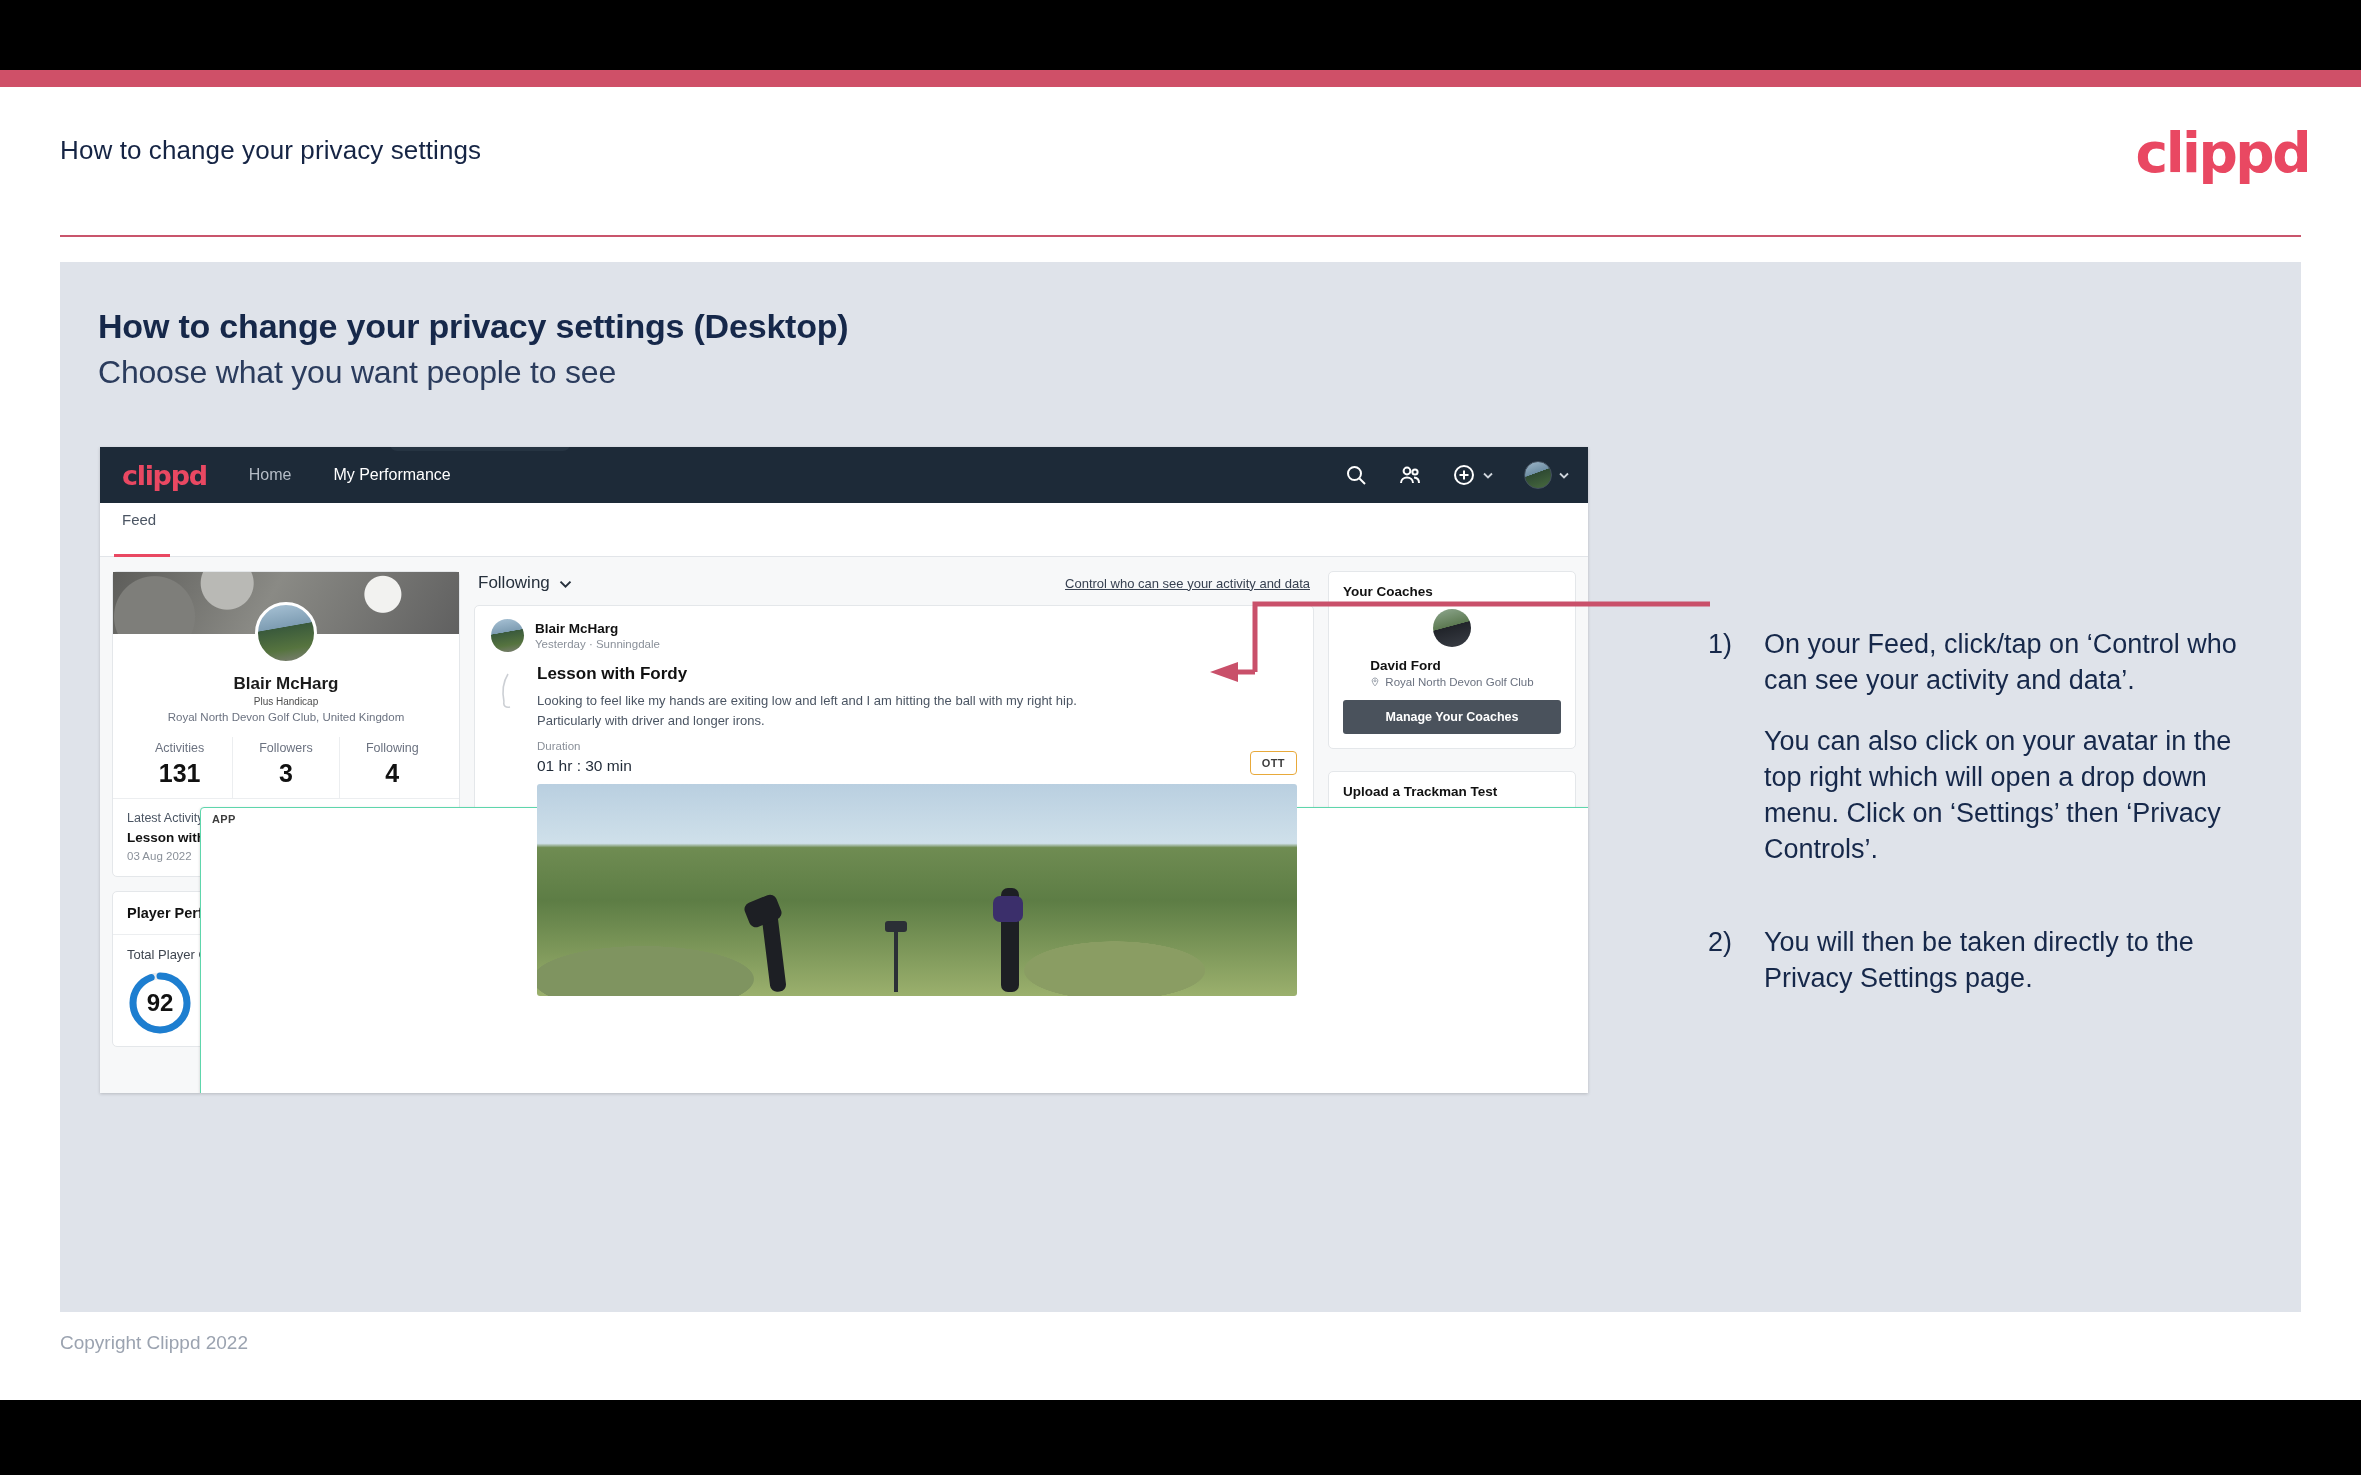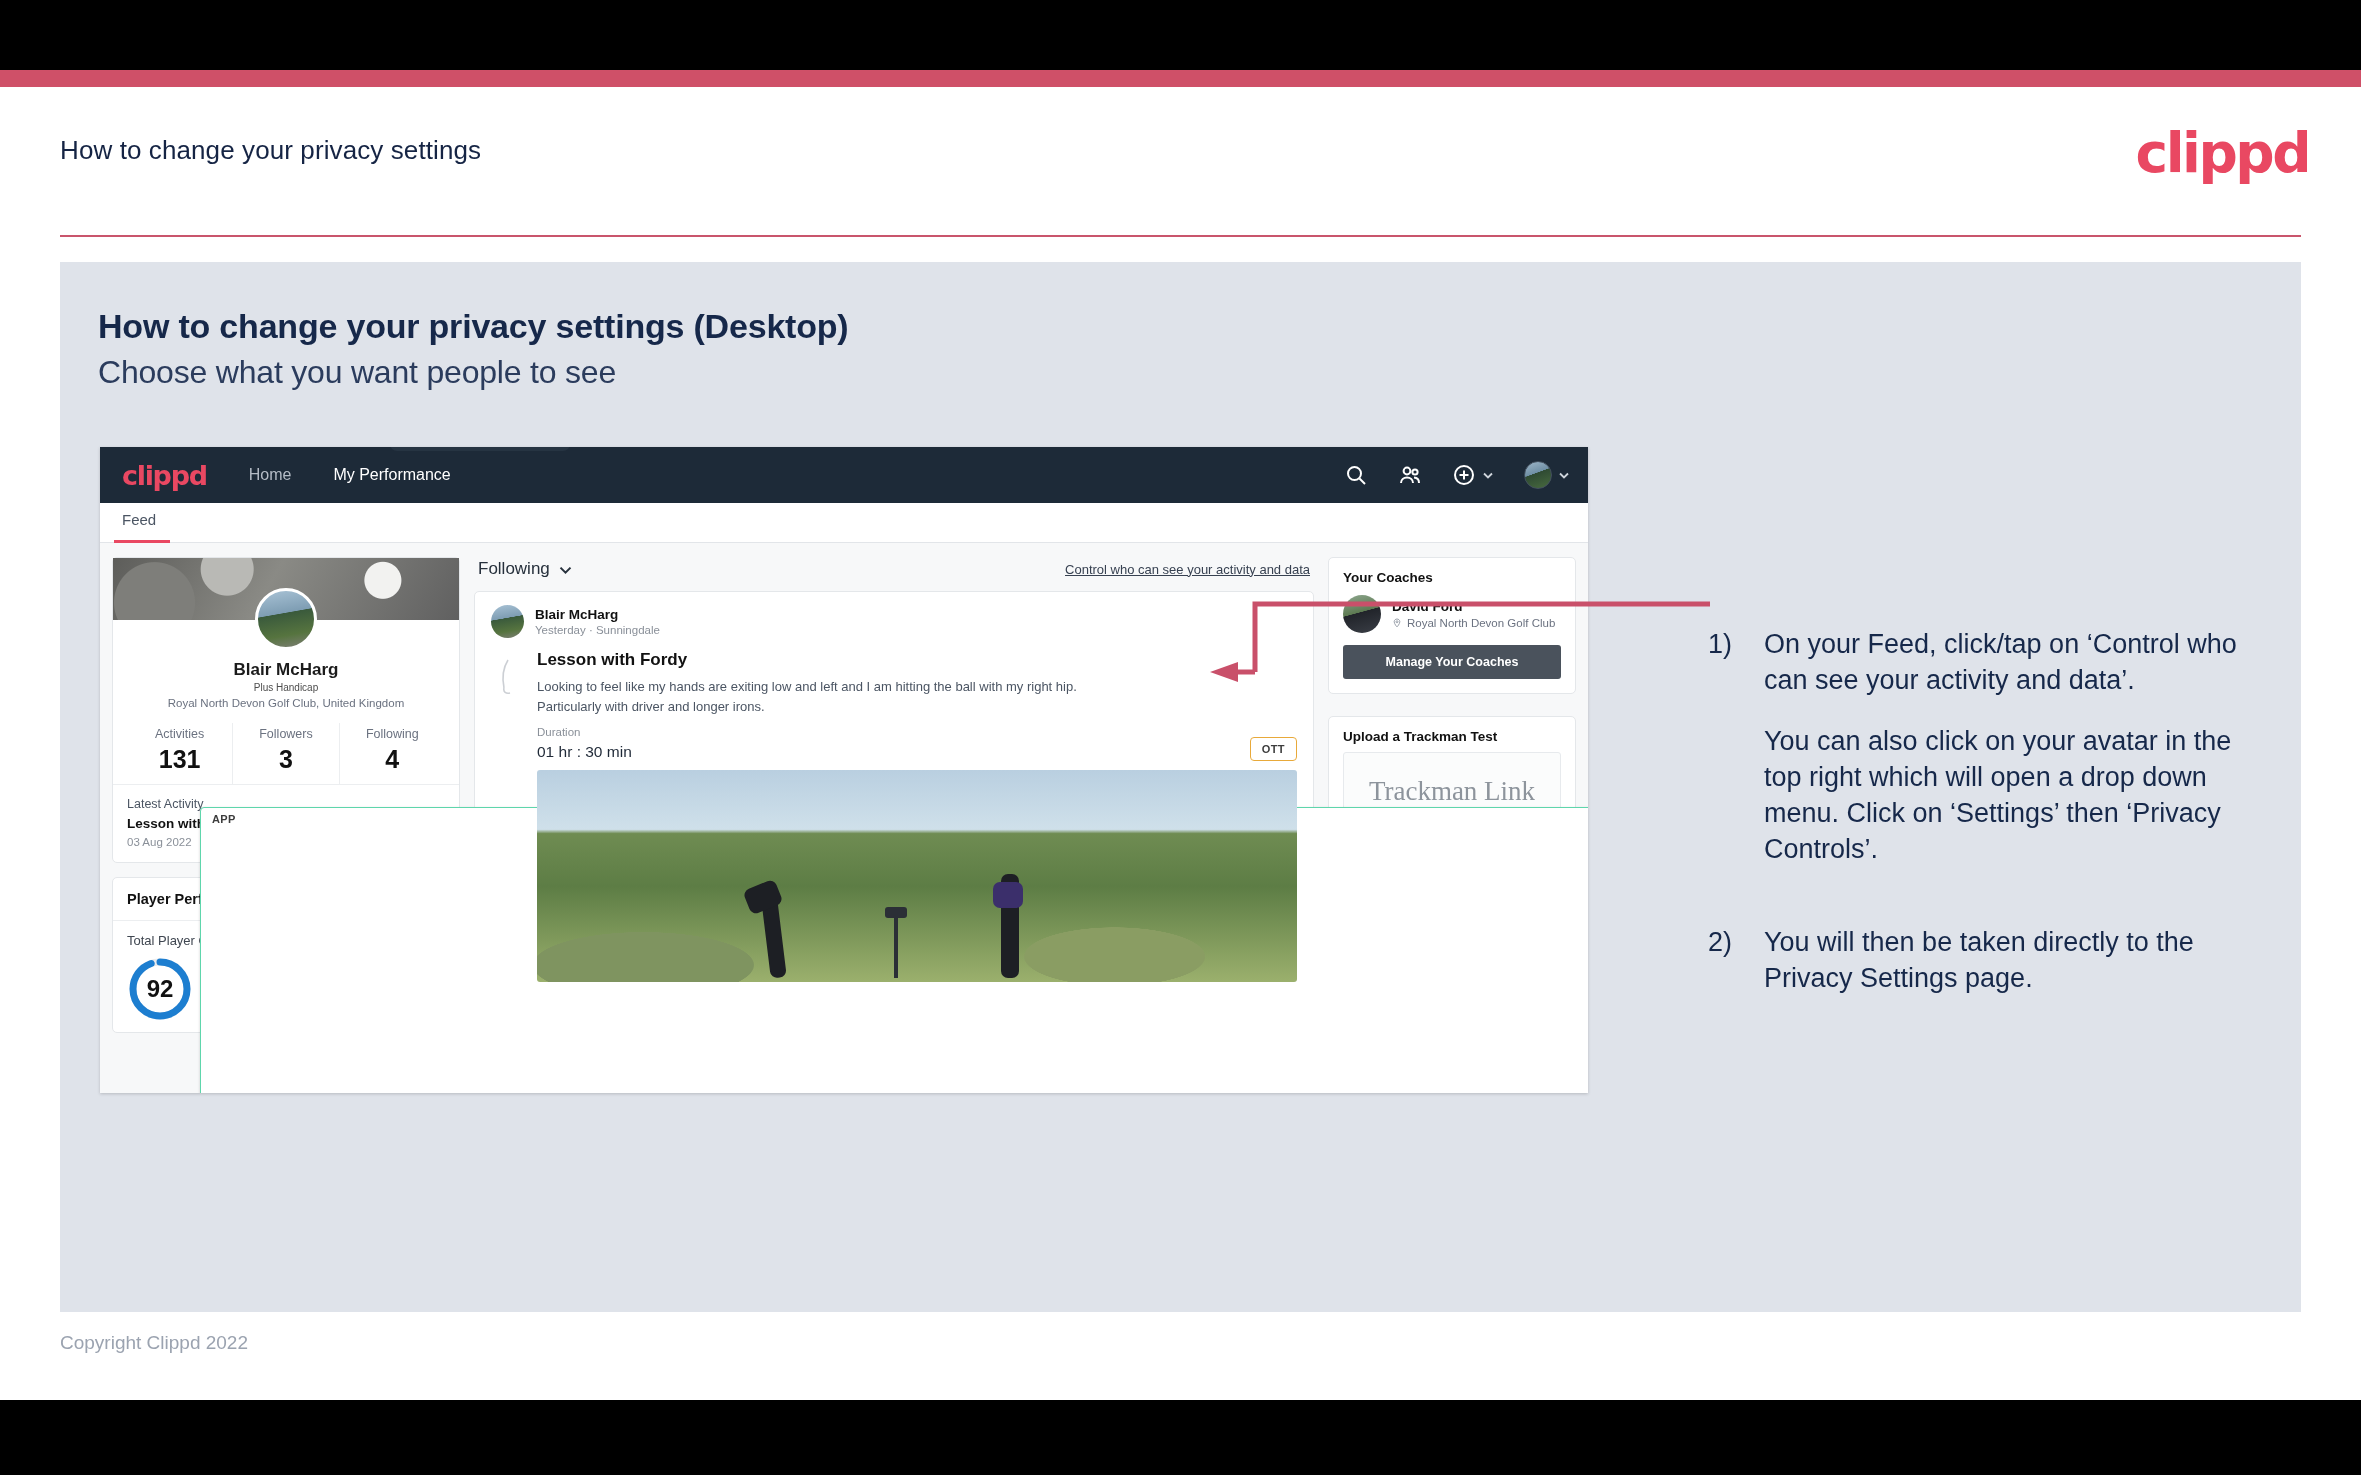--- a/index.html
+++ b/index.html
@@ -73,21 +73,21 @@
   .nav-avatar {
     width:28px; height:28px; border-radius:50%;
     background:linear-gradient(160deg,#9fb7c9 0%,#6f8fa5 42%,#2f4a33 43%,#486b3f 100%);
     border:1px solid #43505e;
   }
   .app-nav .nav-notch {
     position:absolute; left:290px; top:-10px; width:180px; height:14px;
     background:#263442; border-radius:0 0 7px 7px;
   }
 
-  .app-tabs { height:40px; border-bottom:1px solid #e2e5e9; background:#fff; position:relative; }
+  .app-tabs { height:54px; border-bottom:1px solid #e2e5e9; background:#fff; position:relative; }
   .app-tabs .tab { position:absolute; left:22px; top:8px; font-size:15px; color:#4b5563; }
   .app-tabs .tab-underline { position:absolute; left:14px; bottom:-1px; width:56px; height:3px; background:#e94862; }
 
   .app-body { display:flex; padding:14px 12px 0 12px; gap:14px; background:#f7f8f9; height:550px; }
 
   .card { background:#fff; border:1px solid #e4e7ea; border-radius:5px; }
 
   
   .col-left { width:348px; flex:0 0 348px; }
   .profile-cover {
@@ -175,21 +175,21 @@
   .g2 { left:61%; width:18px; height:104px; border-radius:7px; }
   .g2b{ left:60%; bottom:74px; width:30px; height:26px; background:#3b2f6b; border-radius:7px; }
   .tripod { position:absolute; left:47%; bottom:4px; width:4px; height:62px; background:#2b2f36; }
   .tripod:after { content:""; position:absolute; left:-9px; top:-9px; width:22px; height:11px;
                   background:#2b2f36; border-radius:3px; }
 
   
   .col-right { width:248px; flex:0 0 248px; }
   .rc { margin-bottom:22px; }
   .rc-title { padding:12px 14px 8px; font-size:13.5px; font-weight:700; color:#111; }
-  .coach-row { display:flex; align-items:center; gap:11px; padding:2px 14px 12px; }
+  .coach-row { display:flex; align-items:center; gap:11px; padding:2px 14px 12px;flex-direction:column; }
   .coach-av { width:38px; height:38px; border-radius:50%;
               background:linear-gradient(165deg,#8fa890 0%,#5d7a52 45%,#21242a 46%,#3a3e46 100%); }
   .coach-name { font-size:13.5px; font-weight:700; color:#111; }
   .coach-club { font-size:11.5px; color:#6b7280; margin-top:3px; display:flex; align-items:center; gap:5px; }
   .pin { width:10px; height:10px; color:#9aa1ab; }
   .btn-dark {
     display:block; margin:0 14px 14px; padding:10px 0; text-align:center;
     background:#4a525c; color:#fff; font-size:12.5px; font-weight:700; border-radius:3px;
     border:none; width:calc(100% - 28px); cursor:pointer;
     font-family:"Liberation Sans", sans-serif;

